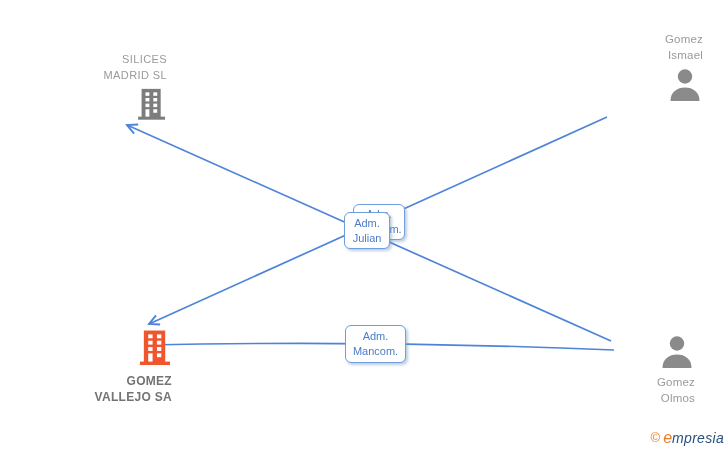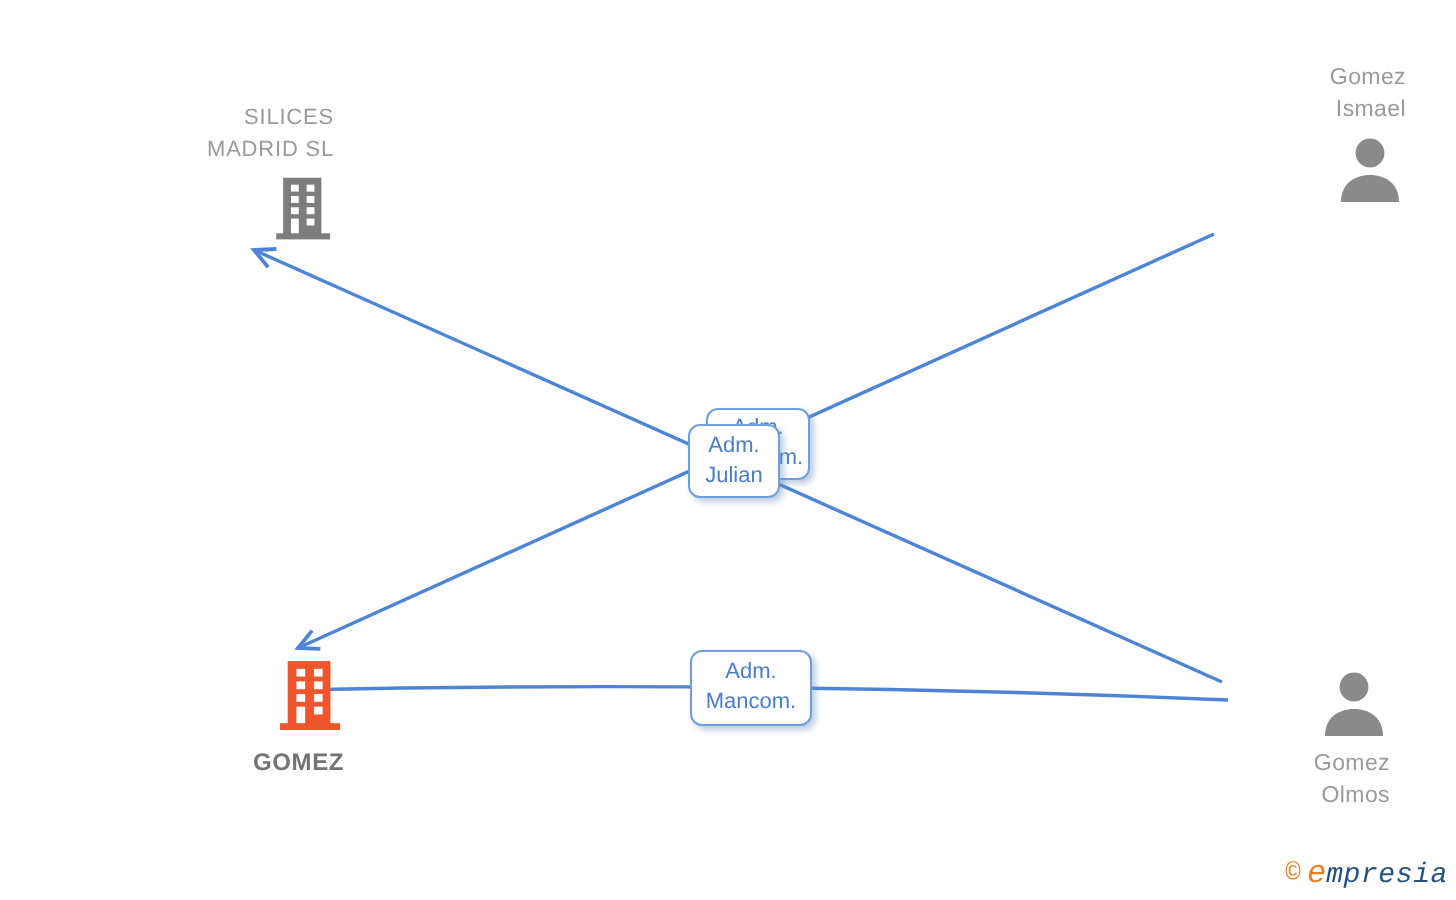--- a/index.html
+++ b/index.html
@@ -24,21 +24,21 @@
   .entity .name span{display:block;}
   .entity .name{color:#9a9a9a;font-size:11.5px;line-height:15.5px;letter-spacing:0.2px;}
   .entity.caps .name{font-size:11px;line-height:16px;letter-spacing:0.4px;}
   .entity.highlight .name{color:#737373;font-weight:bold;font-size:12px;line-height:16px;letter-spacing:0.3px;}
   .entity .icon{line-height:0;}
   .entity .name + .icon{margin-top:5px;}
   .entity .icon + .name{margin-top:6px;}
 
   .logo{
     position:absolute;right:4px;bottom:3px;z-index:4;cursor:pointer;
-    font-family:Liberation Mono, monospace;font-style:italic;
+    font-family:Liberation Sans, sans-serif;font-style:italic;
     white-space:nowrap;line-height:18px;text-align:right;
   }
   .logo .copy{color:#e87f24;font-size:13px;font-style:normal;vertical-align:1px;margin-right:3px;}
   .logo .e{color:#e87f24;font-size:16px;}
   .logo .rest{color:#26517e;font-size:14px;letter-spacing:0.3px;}
 </style>
 </head>
 <body>
 
 <div class="canvas">
@@ -117,20 +117,21 @@
             <rect x="18.5" y="11.5" width="4.5" height="4"></rect>
           <rect x="9.5" y="18" width="4.5" height="4"></rect>
             <rect x="18.5" y="18" width="4.5" height="4"></rect>
           <rect x="9.5" y="24.5" width="4.5" height="8.5"></rect>
             <rect x="18.5" y="24.5" width="4.5" height="4"></rect>
         </g>
       </svg>
     </div>
     <div class="name">
       <span>GOMEZ</span>
+      <span>VALLEJO SA</span>
     </div>
   </div>
 
   <div class="entity" style="left:565px;top:335px;width:130px;">
     <div class="icon">
       <svg width="36" height="34" viewBox="0 0 36 34">
         <circle cx="18" cy="8.5" r="7.2" fill="#8a8a8a"></circle>
         <path d="M3.5,33 c0,-9 6.5,-13.5 14.5,-13.5 s14.5,4.5 14.5,13.5 z" fill="#8a8a8a"></path>
       </svg>
     </div>

